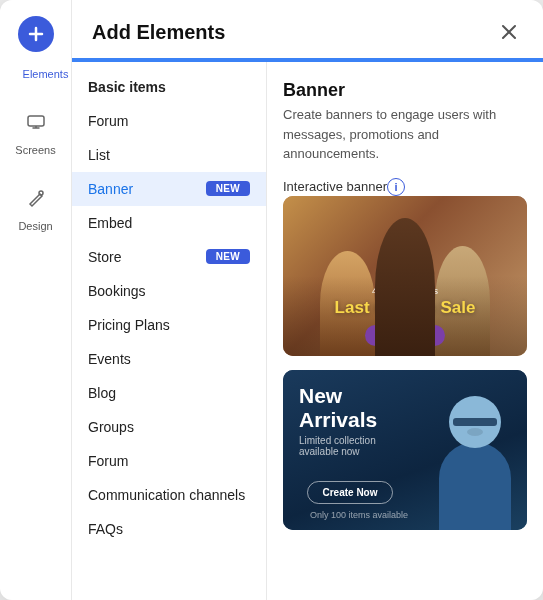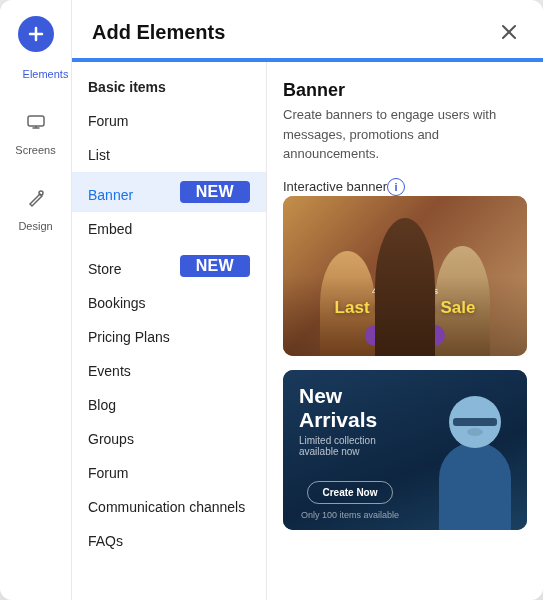--- a/index.html
+++ b/index.html
@@ -50,41 +50,41 @@
       padding: 8px 0;
     }
     .sidebar-section-label {
       font-size: 13px;
       color: #555;
       font-weight: 600;
       padding: 8px 16px 4px 16px;
     }
     .sidebar-item {
       display: flex;
-      align-items: flex-end;
+      align-items: flex-start;
       justify-content: space-between;
       padding: 9px 16px;
       cursor: pointer;
       font-size: 14px;
       color: #222;
       border-radius: 0;
       transition: background 0.1s;
     }
     .sidebar-item.active {
       background: #e8f0fe;
       color: #1a73e8;
       font-weight: 500;
     }
     .badge-new {
       background: #3b5bdb;
       color: #fff;
-      font-size: 16px;
+      font-size: 10px;
       font-weight: 700;
       border-radius: 4px;
-      padding: 2px 16px;
+      padding: 2px 10px;
       text-transform: uppercase;
       letter-spacing: 0.3px;
     }
     
     .right-panel {
       flex: 1;
       overflow-y: auto;
       padding: 18px 16px;
     }
     .panel-title {
@@ -355,18 +355,18 @@
           </div>
 
           <div style="position:absolute;top:14px;left:16px;right:110px;">
             <div style="font-size:21px;font-weight:900;color:#fff;margin-bottom:3px;">New Arrivals</div>
             <div style="font-size:10px;color:rgba(255,255,255,0.7);">Limited collection available now</div>
           </div>
 
           <div style="position:absolute;bottom:26px;left:0;right:110px;text-align:center;">
             <div style="border:1.5px solid rgba(255,255,255,0.55);color:#fff;font-size:10px;font-weight:600;padding:5px 14px;border-radius:20px;display:inline-block;">Create Now</div>
           </div>
-          <div style="position:absolute;bottom:10px;left:18px;right:110px;text-align:left;font-size:9px;color:rgba(255,255,255,0.55);">Only 100 items available</div>
+          <div style="position:absolute;bottom:10px;left:18px;right:110px;text-align:center;font-size:9px;color:rgba(255,255,255,0.55);">Only 100 items available</div>
         </div>
       </div>
     </div>
   </div>
 </div>
 
 </body></html>

